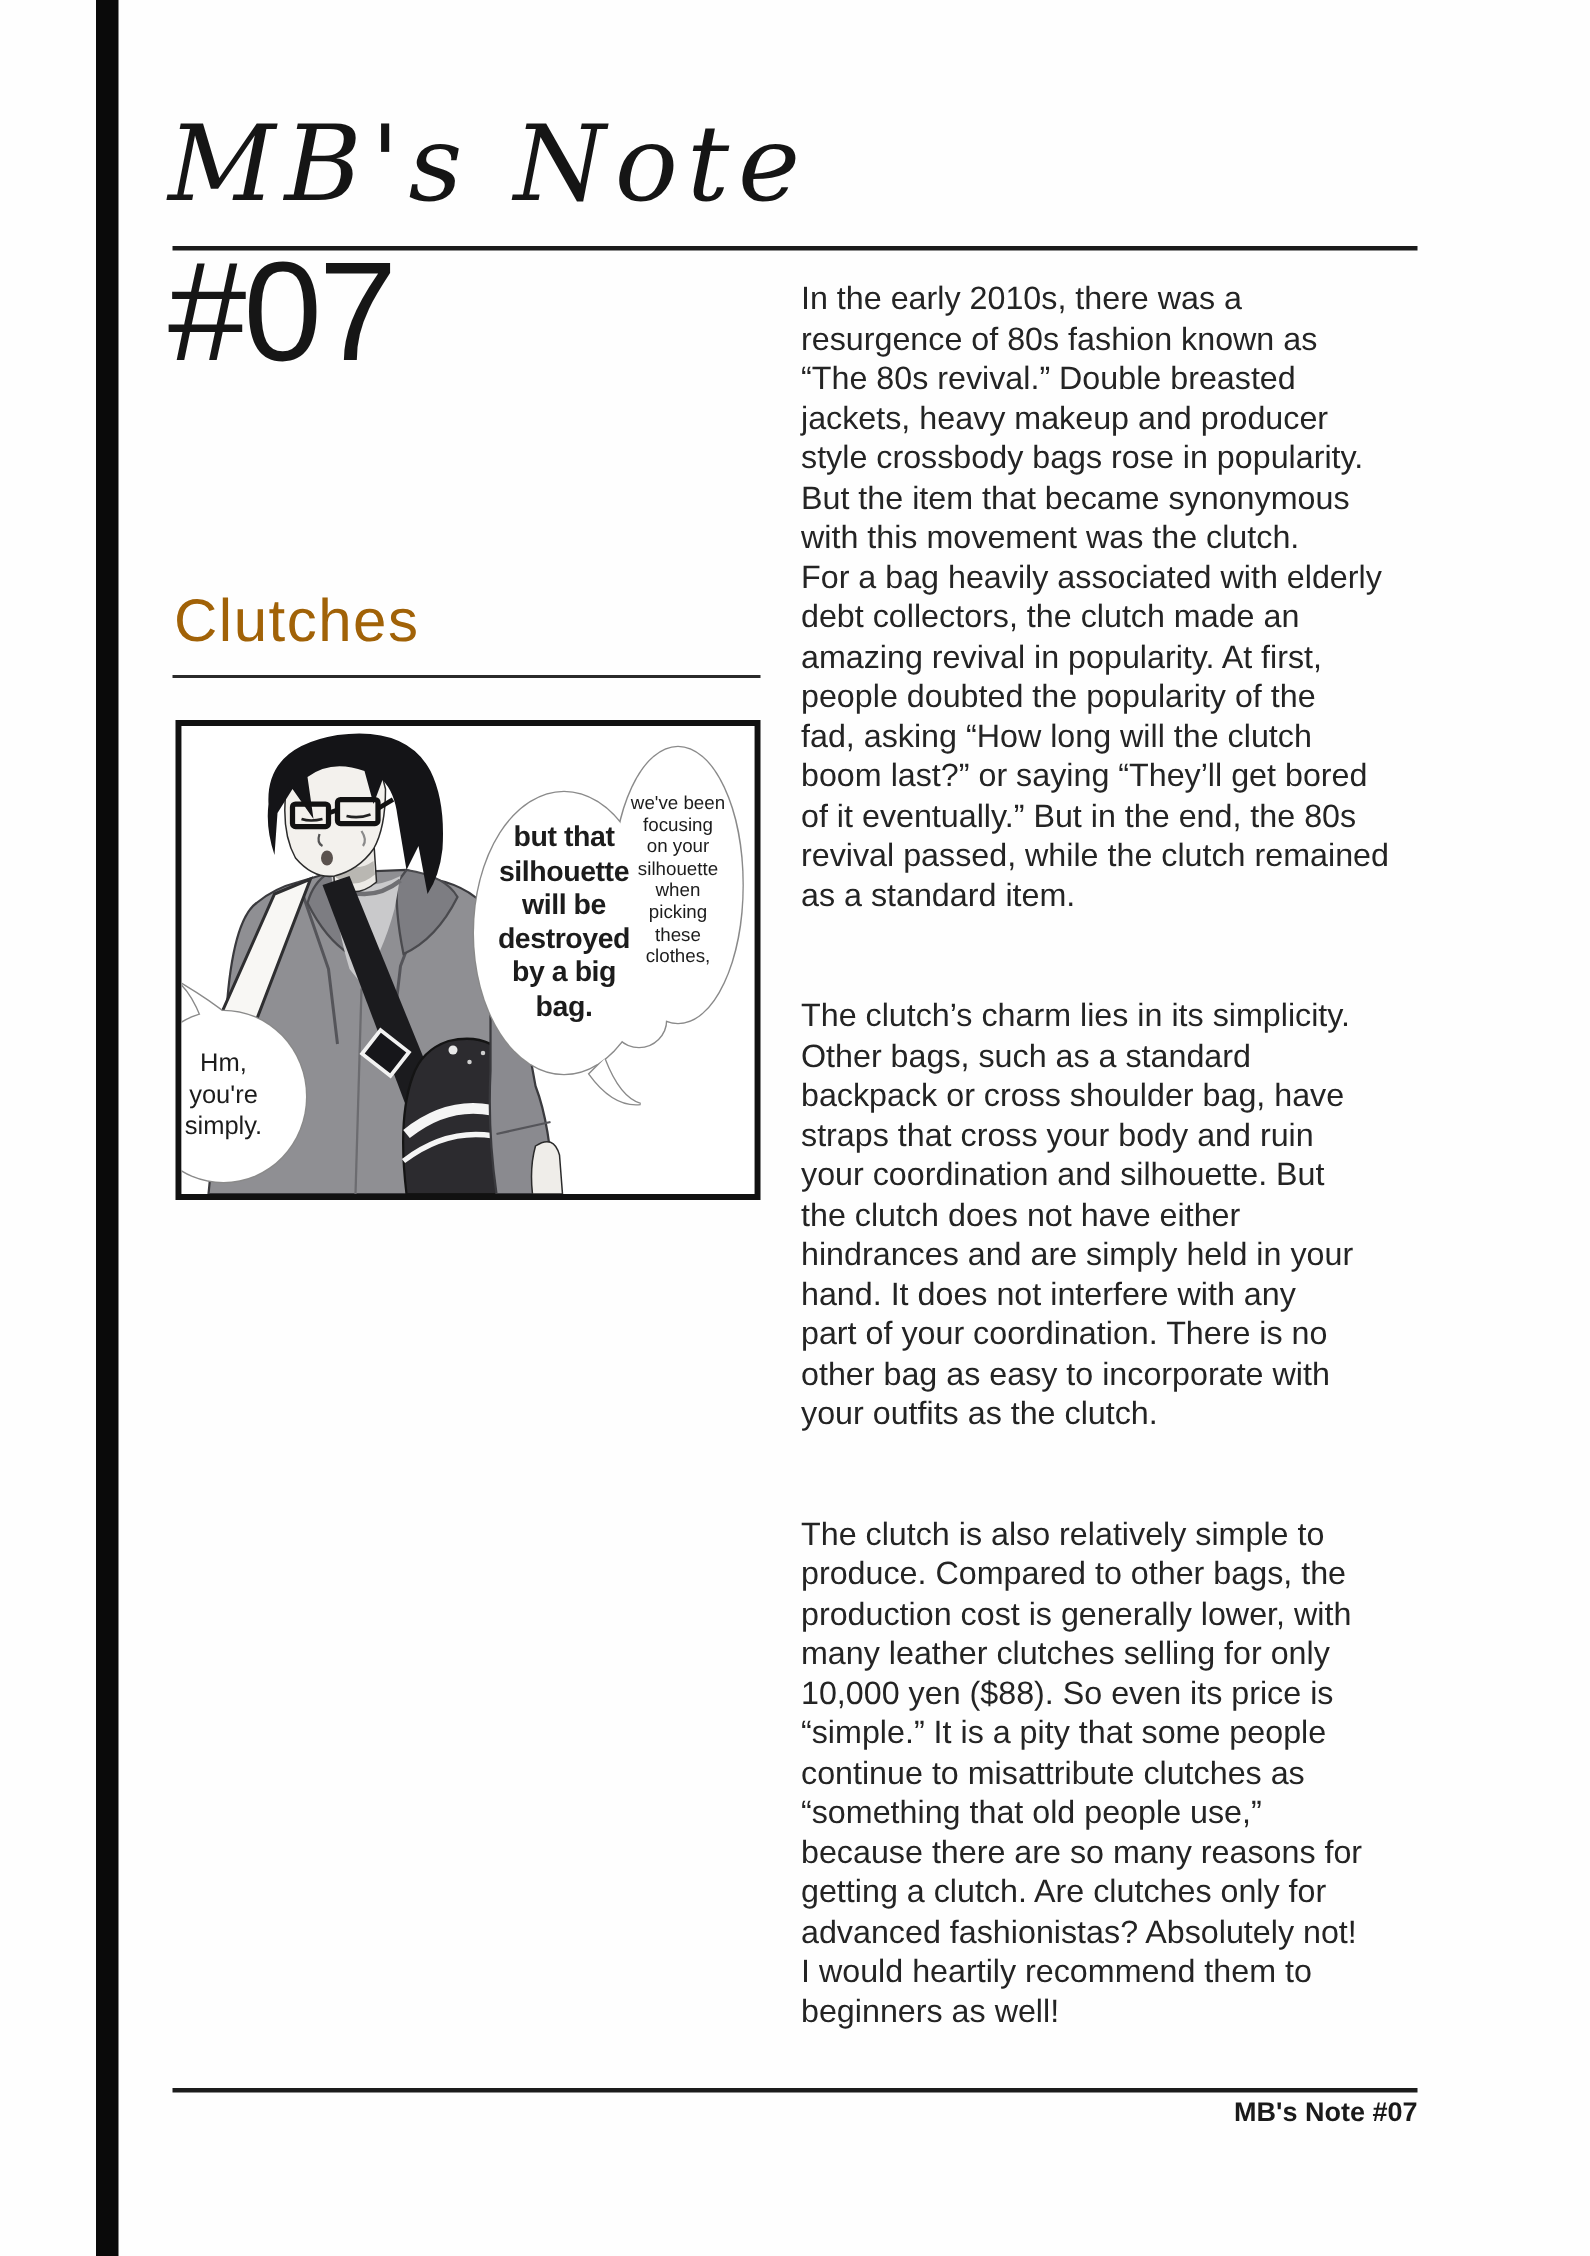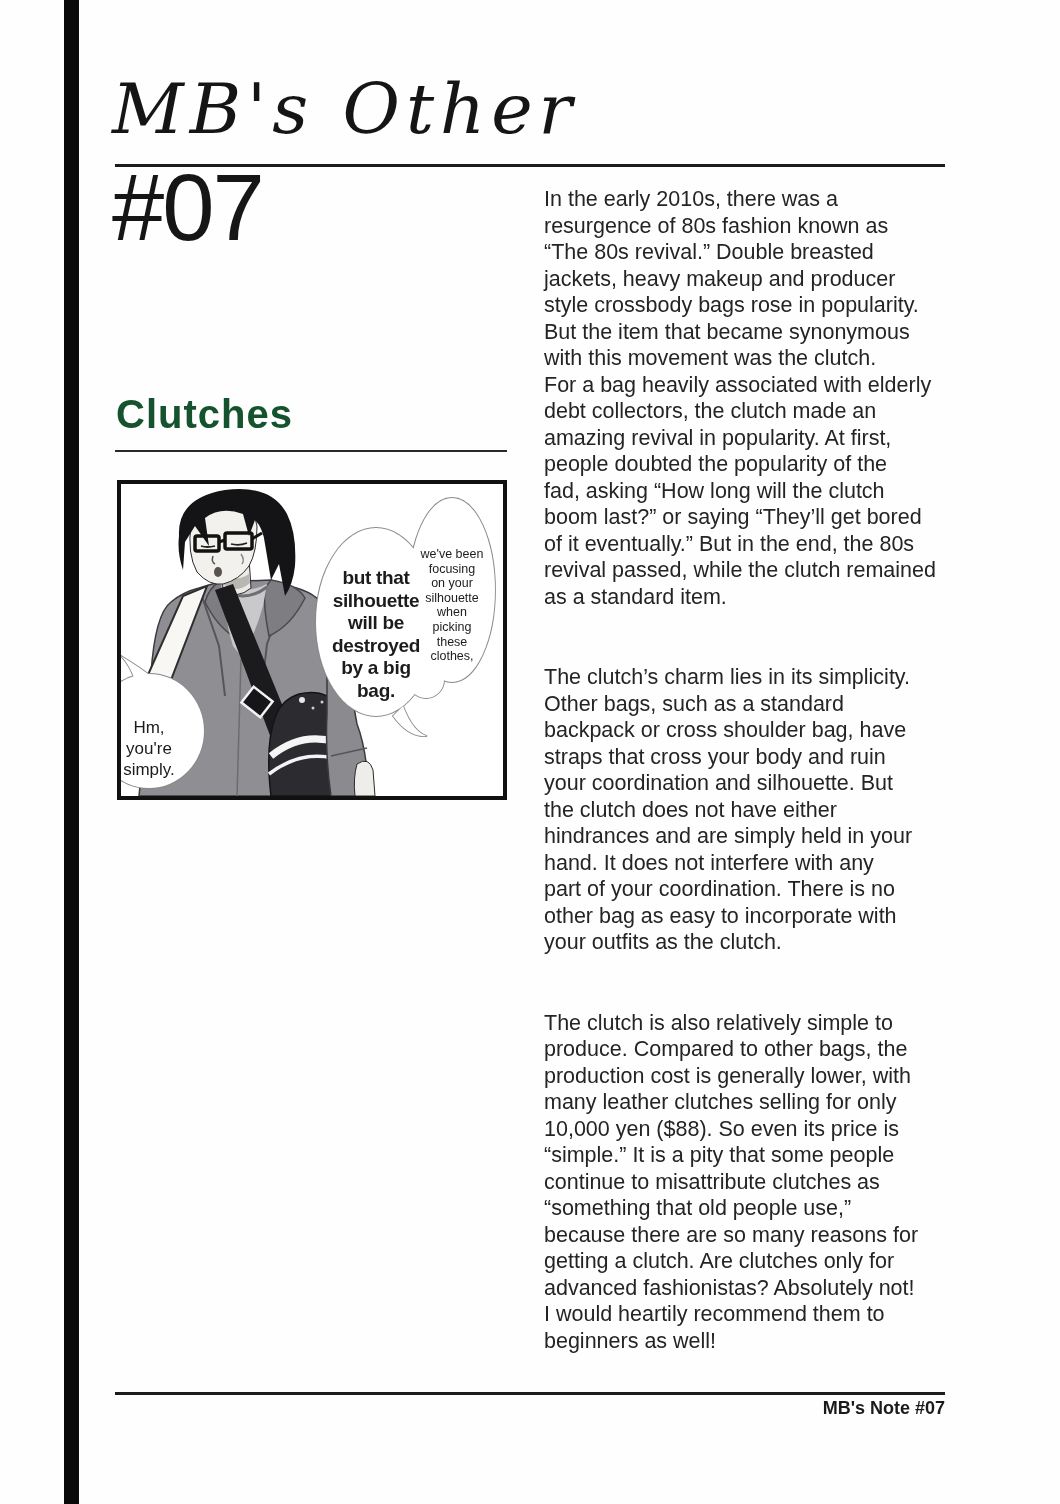--- a/index.html
+++ b/index.html
@@ -29,75 +29,74 @@
     background:#1c1c1c;
   }
   .issue-number{
     position:absolute;left:112px;top:161px;
     font-size:94px;line-height:1;
     letter-spacing:-2px;
     color:#161616;
   }
   .section-heading{
     position:absolute;left:116px;top:394px;
-    font-size:40px;line-height:1;font-weight:bold;
+    font-size:40px;line-height:1;font-weight:normal;
     letter-spacing:1px;
-    color:#14532d;
+    color:#a16207;
   }
   .section-rule{
     position:absolute;left:115px;top:450px;width:392px;height:2px;
     background:#2a2a2a;
   }
   .manga-panel{
     position:absolute;left:117px;top:480px;
     width:390px;height:320px;
     box-sizing:border-box;
     border:4px solid #111;
     background:#fff;
     overflow:hidden;
   }
   .manga-panel svg{display:block;}
   .bubble-text{
     position:absolute;
     text-align:center;
     white-space:pre-line;
     color:#1c1c1c;
-    margin-top:19px;
   }
   .bubble-text.left-b{left:-14px;top:214px;width:84px;font-size:17px;line-height:21px;}
   .bubble-text.main-b{left:190px;top:64px;width:130px;font-size:19px;line-height:22.5px;font-weight:bold;letter-spacing:-0.3px;}
   .bubble-text.side-b{left:286px;top:44px;width:90px;font-size:12.5px;line-height:14.6px;}
   .article{
     position:absolute;left:528px;top:186px;width:438px;
     font-size:21.5px;line-height:26.5px;
     color:#242424;
   }
   .article p{
-    margin:0 0 54px 16px;
+    margin:0 0 54px 6px;
     white-space:pre-line;
   }
   .footer-rule{
     position:absolute;left:115px;top:1392px;width:830px;height:3px;
     background:#1c1c1c;
   }
   .footer-label{
     position:absolute;left:600px;top:1398px;width:345px;
     text-align:right;
     font-size:18px;font-weight:bold;
     color:#1a1a1a;
   }
 </style>
 </head>
 <body>
 
 <div class="page">
 
   <div class="spine-bar"></div>
 
-  <div class="script-title">MB's Other</div>
+  <div class="script-title">MB's Note</div>
   <div class="title-rule"></div>
   <div class="issue-number">#07</div>
 
   <div class="section-heading">Clutches</div>
   <div class="section-rule"></div>
 
   <div class="manga-panel">
     <svg width="382" height="312" viewBox="0 0 382 312">
       <rect x="0" y="0" width="382" height="312" fill="#ffffff"></rect>
 

